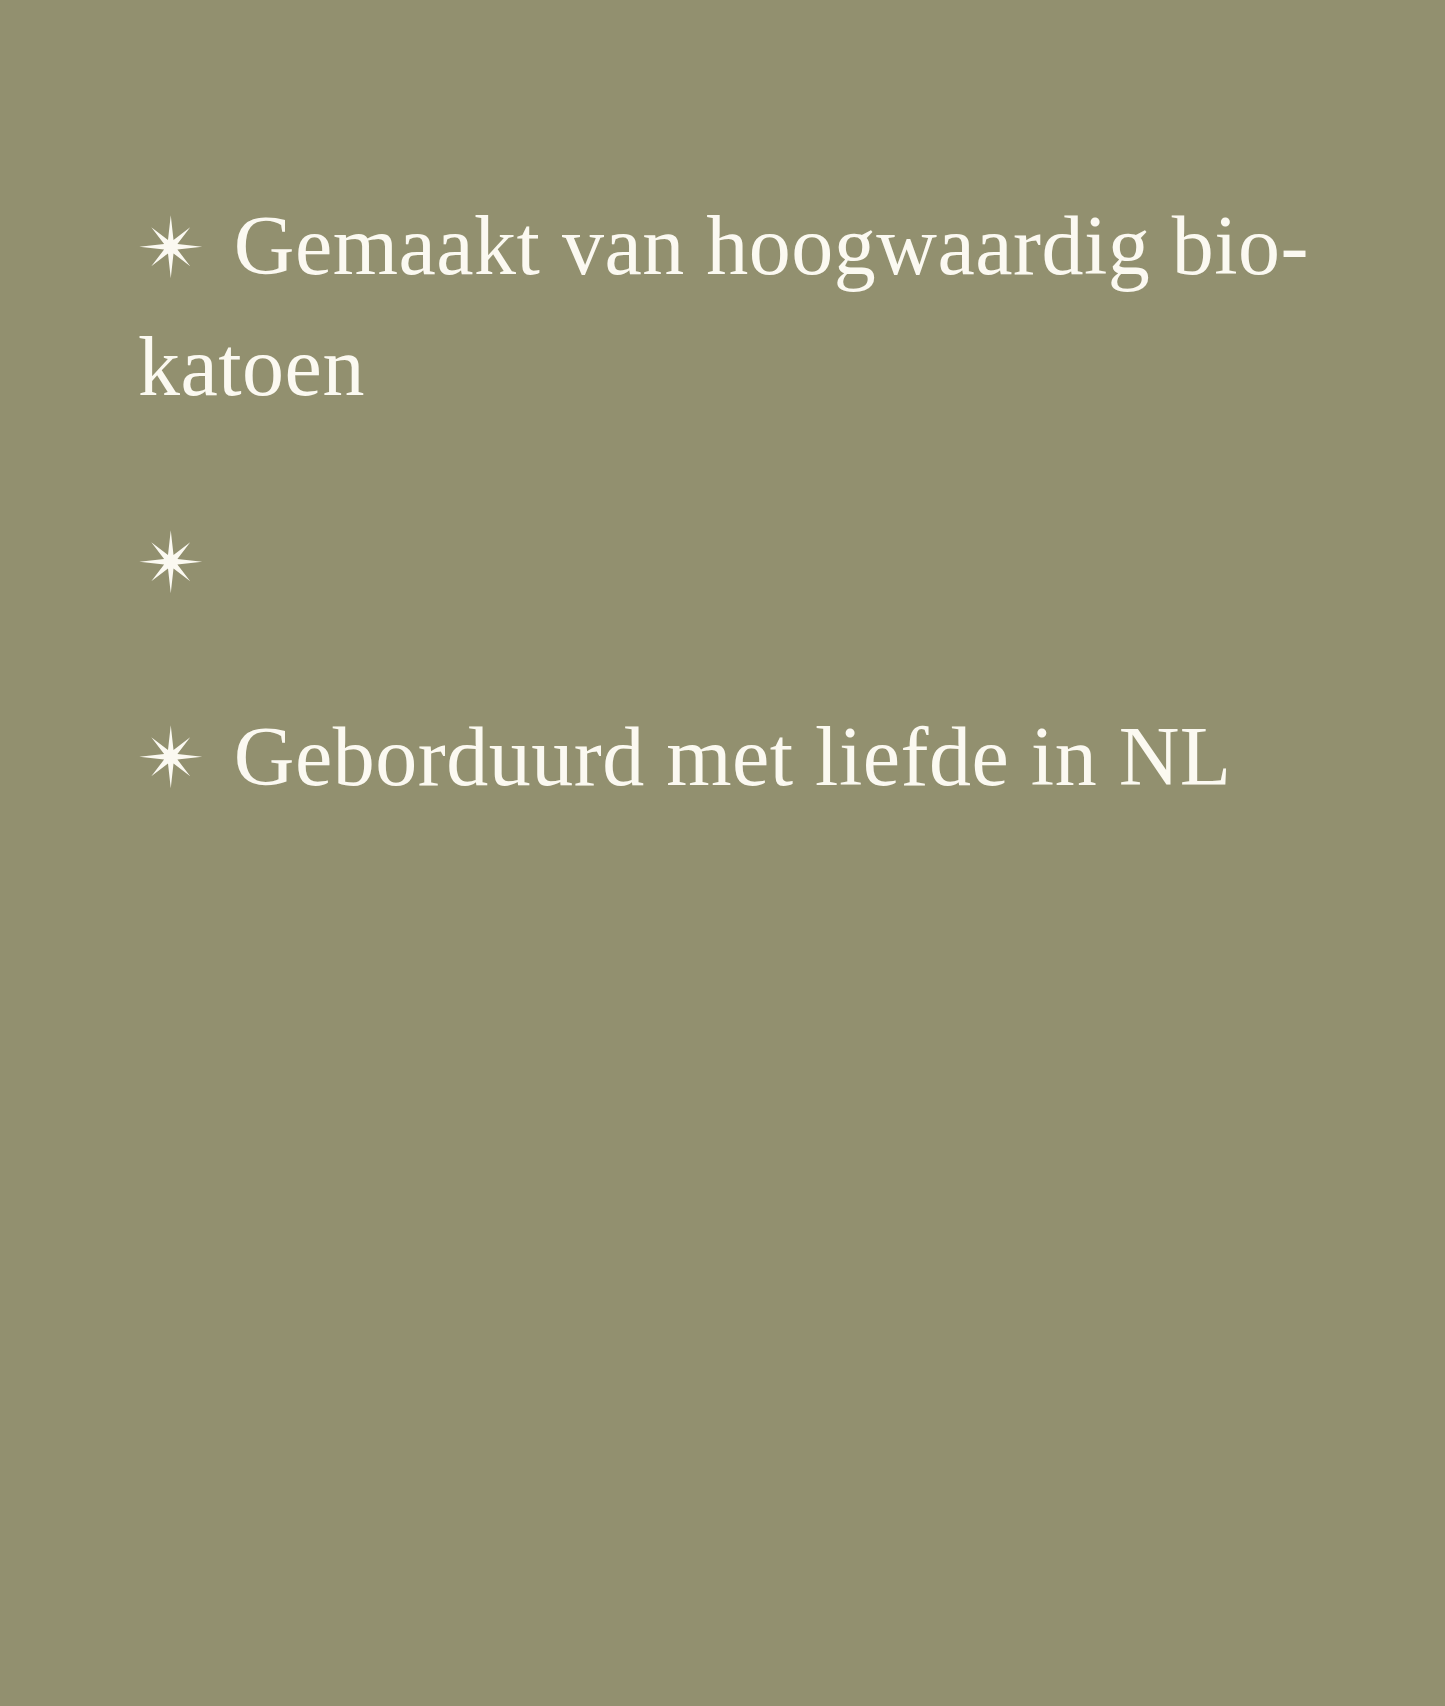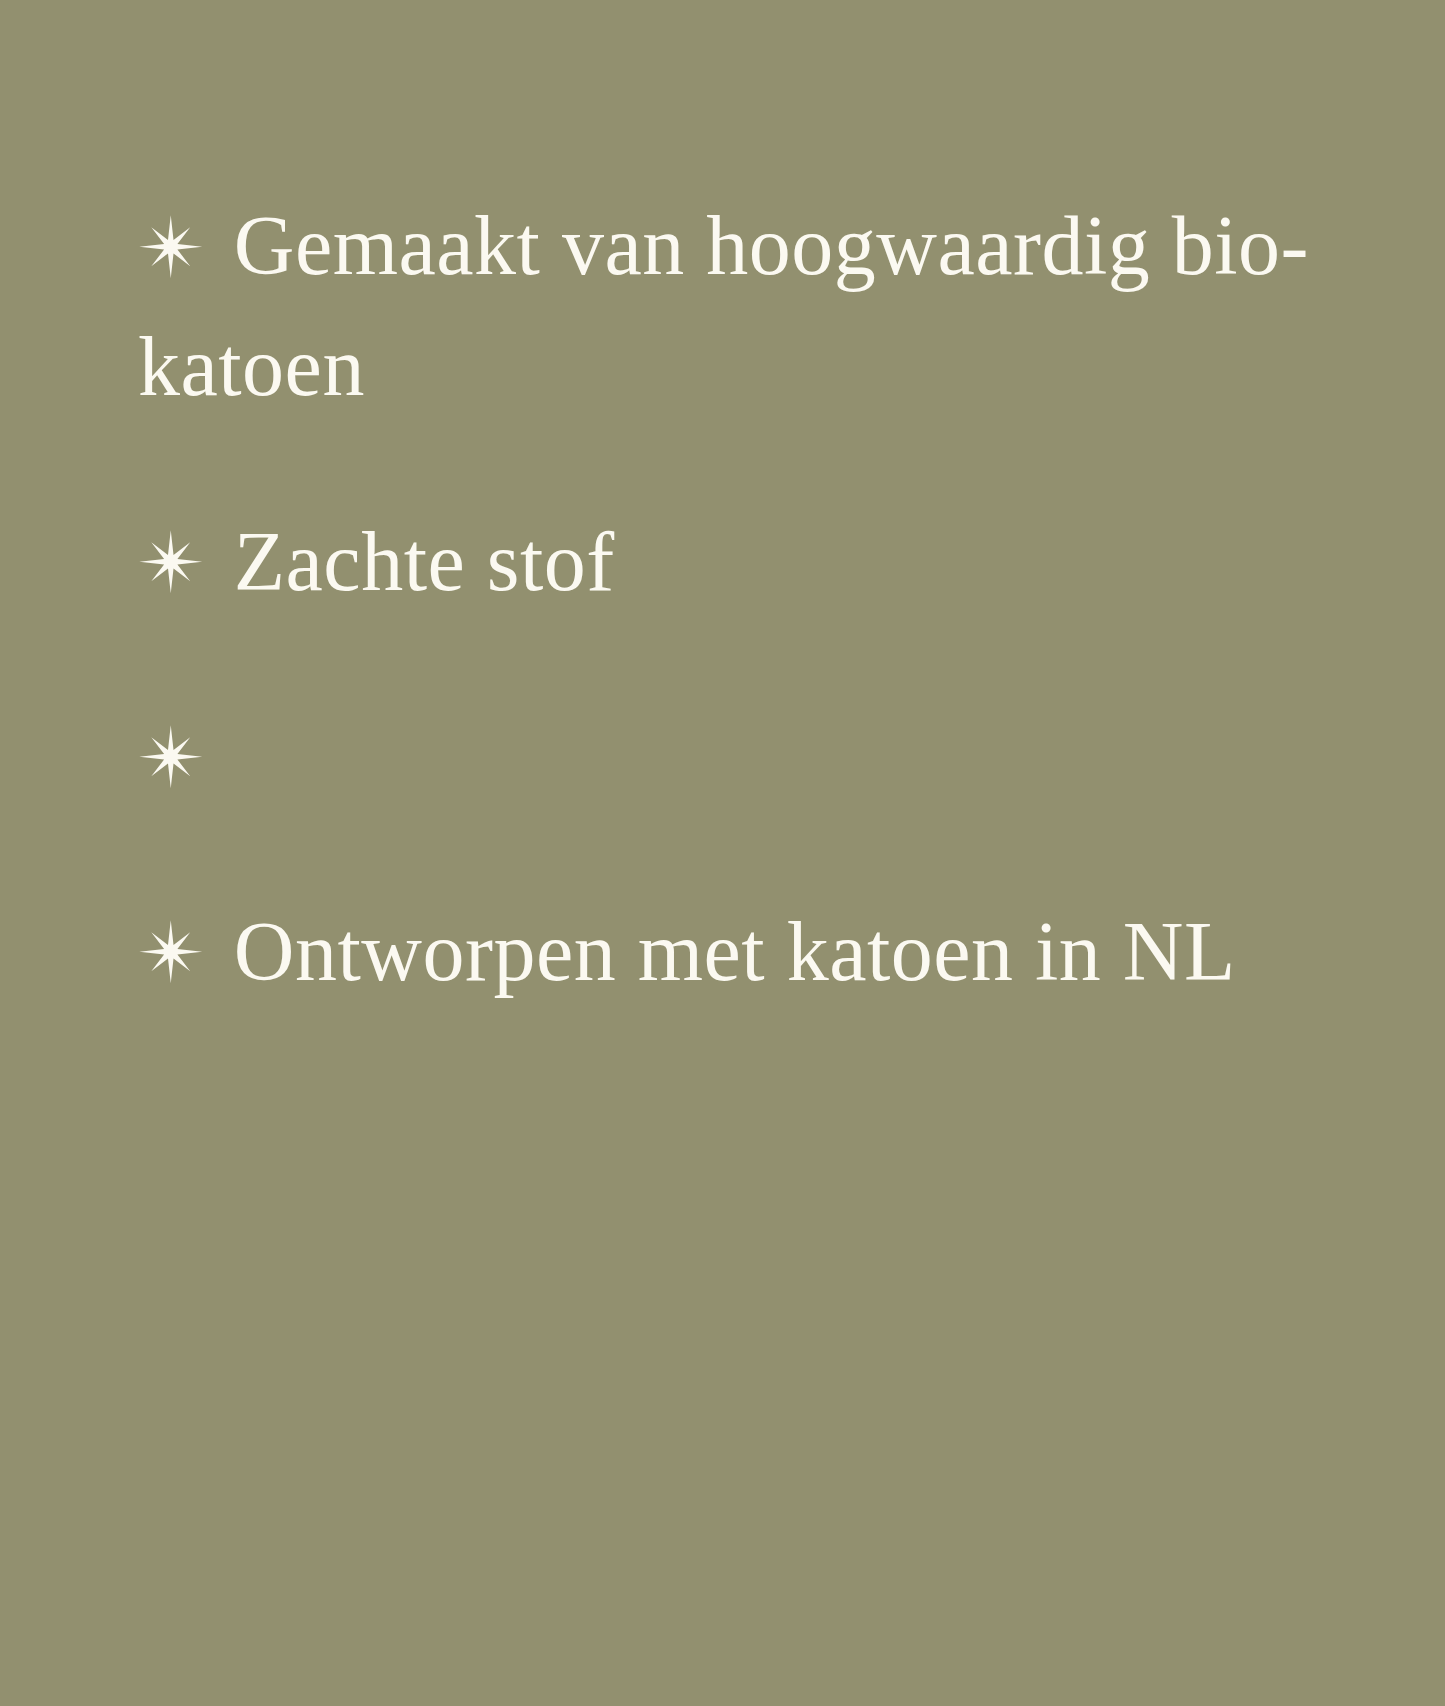--- a/index.html
+++ b/index.html
@@ -49,31 +49,26 @@
 <div class="panel">
 
   <p class="bullet">
     <span class="star"><svg viewBox="0 0 100 100" xmlns="http://www.w3.org/2000/svg">
           <polygon fill="#FBF9F1" points="50,2 54.21,39.84 79.70,20.30 60.16,45.79 98,50 60.16,54.21 79.70,79.70 54.21,60.16 50,98 45.79,60.16 20.30,79.70 39.84,54.21 2,50 39.84,45.79 20.30,20.30 45.79,39.84"></polygon>
         </svg></span><span class="bullet-text">Gemaakt van hoogwaardig bio-
 katoen</span>
   </p>
 
 
-  <p class="bullet">
-    <span class="star"><svg viewBox="0 0 100 100" xmlns="http://www.w3.org/2000/svg">
-          <polygon fill="#FBF9F1" points="50,2 54.21,39.84 79.70,20.30 60.16,45.79 98,50 60.16,54.21 79.70,79.70 54.21,60.16 50,98 45.79,60.16 20.30,79.70 39.84,54.21 2,50 39.84,45.79 20.30,20.30 45.79,39.84"></polygon>
-        </svg></span><span class="bullet-text">Zachte stof</span>
-  </p>
 
   <p class="bullet">
     <span class="star"><svg viewBox="0 0 100 100" xmlns="http://www.w3.org/2000/svg">
           <polygon fill="#FBF9F1" points="50,2 54.21,39.84 79.70,20.30 60.16,45.79 98,50 60.16,54.21 79.70,79.70 54.21,60.16 50,98 45.79,60.16 20.30,79.70 39.84,54.21 2,50 39.84,45.79 20.30,20.30 45.79,39.84"></polygon>
         </svg></span>
   </p>
 
   <p class="bullet">
     <span class="star"><svg viewBox="0 0 100 100" xmlns="http://www.w3.org/2000/svg">
           <polygon fill="#FBF9F1" points="50,2 54.21,39.84 79.70,20.30 60.16,45.79 98,50 60.16,54.21 79.70,79.70 54.21,60.16 50,98 45.79,60.16 20.30,79.70 39.84,54.21 2,50 39.84,45.79 20.30,20.30 45.79,39.84"></polygon>
-        </svg></span><span class="bullet-text">Ontworpen met katoen in NL</span>
+        </svg></span><span class="bullet-text">Geborduurd met liefde in NL</span>
   </p>
 
 </div>
 
 </body></html>

